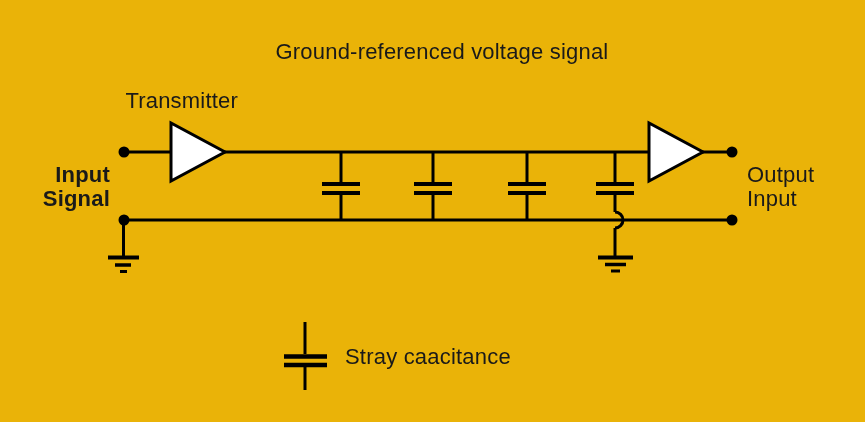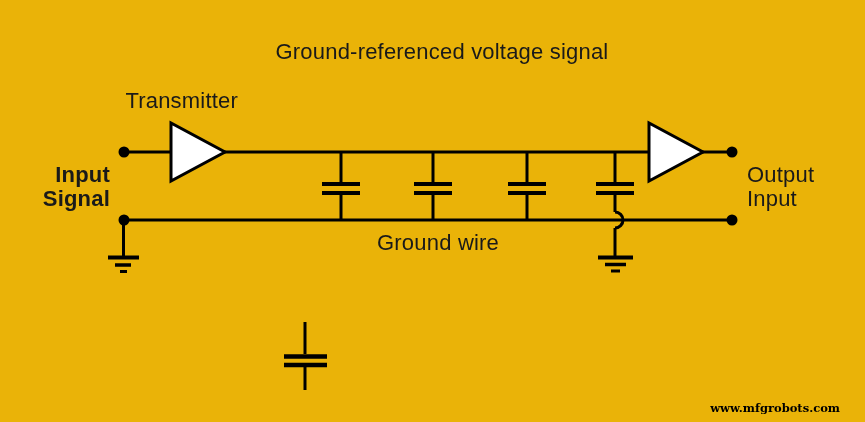--- a/index.html
+++ b/index.html
@@ -129,24 +129,23 @@
       <line x1="305" y1="367" x2="305" y2="390"></line>
     </g>
   </svg>
 
   <div class="lbl center" id="title-label">Ground-referenced voltage signal</div>
 
   <div class="lbl center" id="transmitter-label">Transmitter</div>
 
 
 
-  <div class="lbl center" id="ground-wire-label">Ground wire</div>
 
   <div class="lbl right two-line" id="input-signal-label">Input
 Signal</div>
 
   <div class="lbl two-line" id="output-signal-label">Output
 Input</div>
 
+  <div class="lbl" id="legend-label">Stray caacitance</div>
 
-  <div id="watermark">www.mfgrobots.com</div>
 
 </div>
 
 </body></html>

